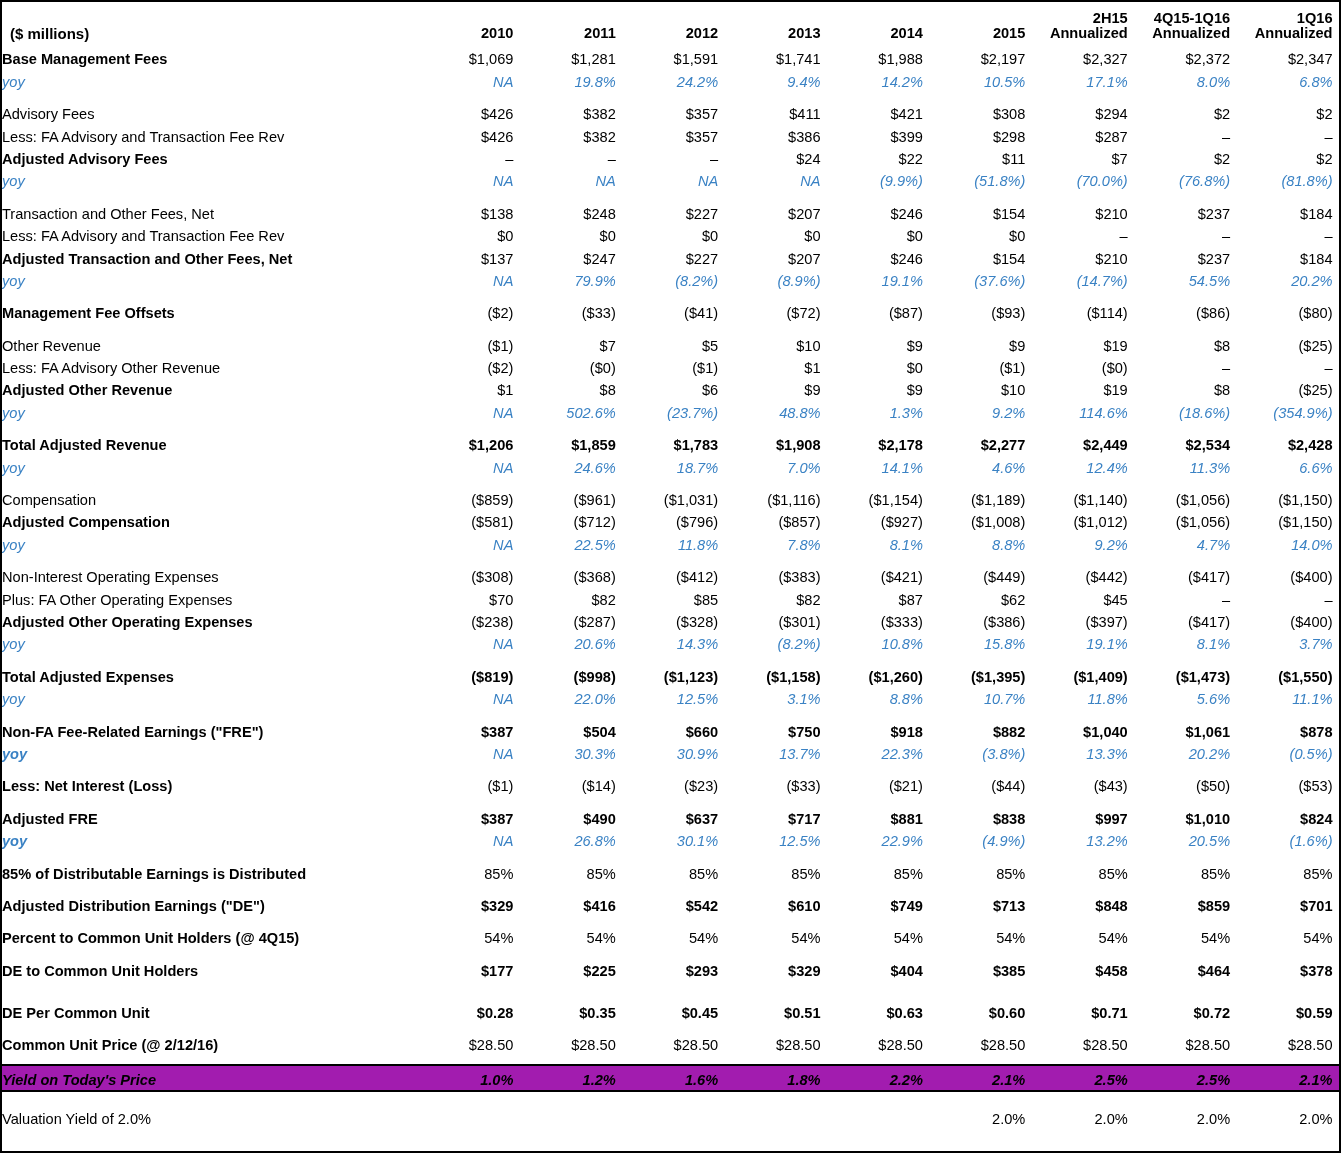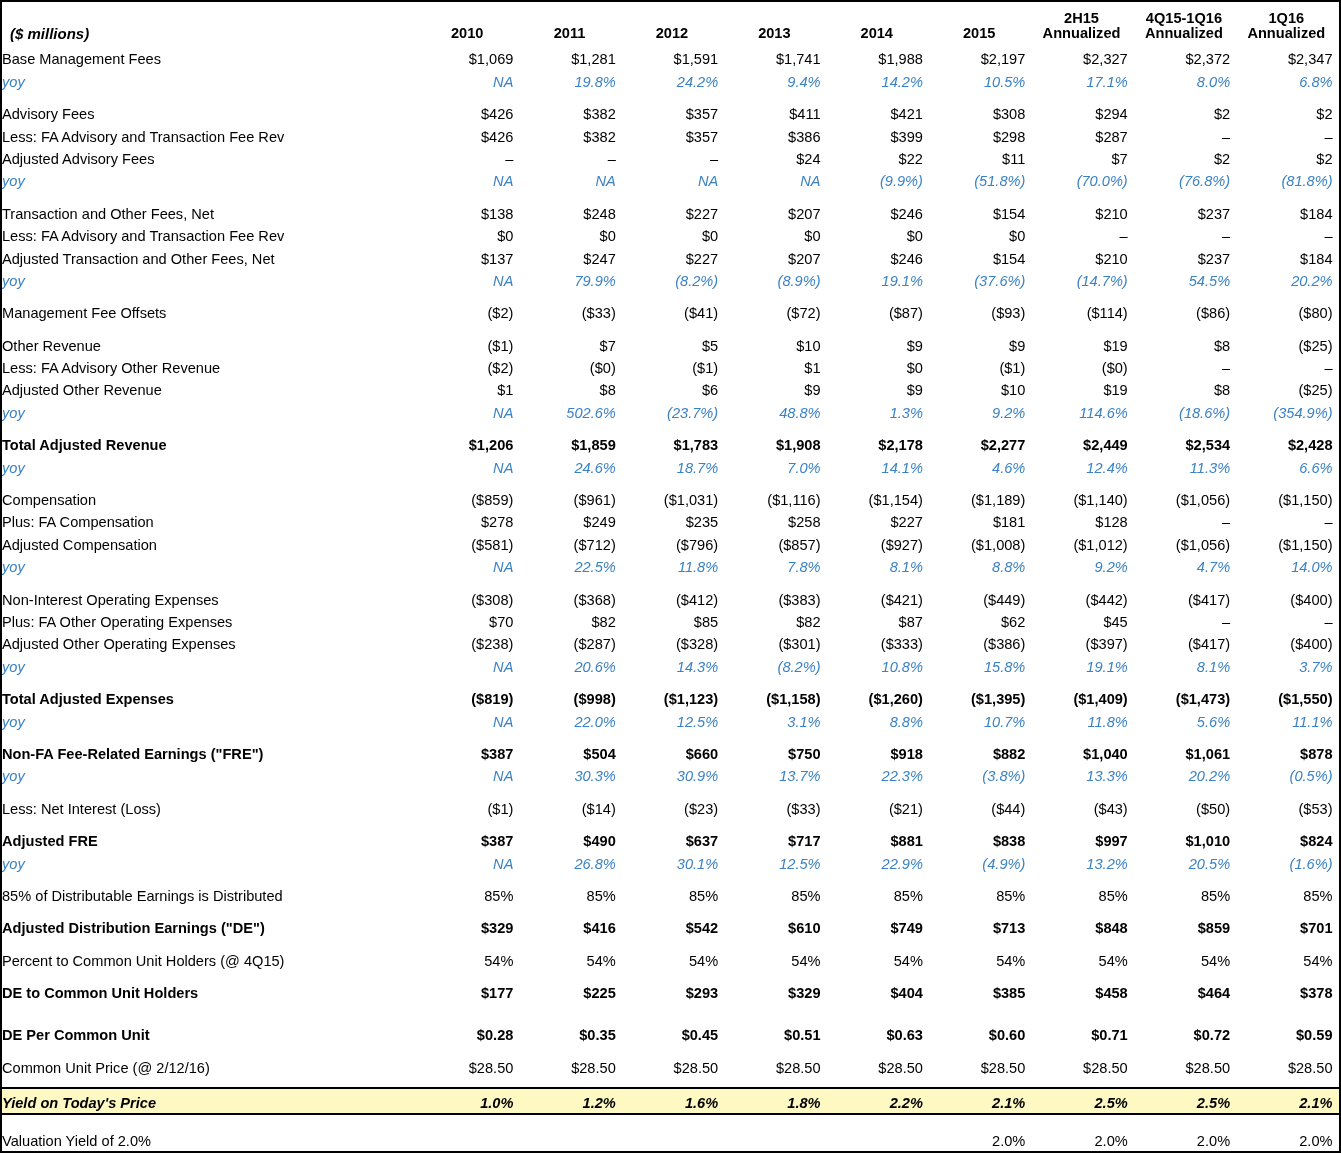--- a/index.html
+++ b/index.html
@@ -34,31 +34,30 @@
     overflow: hidden;
   }
   
   col.c-label { width: 419px; }
   col.c-num   { width: 102.4px; }
 
   
   tr.hdr { height: 44px; }
   tr.hdr td.lbl {
     font-weight: bold;
-    font-style: italic;
     font-size: 15px;
     padding-left: 8px;
     vertical-align: bottom;
     padding-bottom: 4px;
     margin-top: 29px;
   }
   tr.hdr td.num {
     font-weight: bold;
     font-size: 14.6px;
-    text-align: center;
+    text-align: right;
     padding-right: 10px;
     vertical-align: bottom;
     padding-bottom: 4px;
     line-height: 1.08;
   }
   tr.hdr td.num .l1 { display: block; }
   tr.hdr td.num .l2 { display: block; }
 
   
   tr.row { height: 22.4px; }
@@ -71,31 +70,31 @@
     padding-right: 10px;
     padding-bottom: 1px;
   }
 
   
   tr.spacer { height: 10px; }
   tr.spacer td { height: 10px; }
 
   
   .ind0 { padding-left: 8px; }
-  .ind1 { padding-left: 28px; }
+  .ind1 { padding-left: 28px; font-weight: bold; }
   .ind2 { padding-left: 48px; }
 
   
   .bold   { font-weight: bold; }
   .yoy    { color: #3A82C4; font-style: italic; }
   .yoy td { color: #3A82C4; font-style: italic; }
 
   
   tr.band-blue td {
-    background: #fef9c3;
+    background: #a21caf;
     font-weight: bold;
     font-style: italic;
   }
   tr.band-blue {
     height: 26px;
   }
   tr.band-blue td.lbl { padding-bottom: 2px; }
   tr.band-blue td.num { padding-bottom: 2px; }
 
   
@@ -392,32 +391,20 @@
           <td class="num">($961)</td>
           <td class="num">($1,031)</td>
           <td class="num">($1,116)</td>
           <td class="num">($1,154)</td>
           <td class="num">($1,189)</td>
           <td class="num">($1,140)</td>
           <td class="num">($1,056)</td>
           <td class="num">($1,150)</td>
         </tr>
         <tr class="row">
-          <td class="lbl ind2">Plus: FA Compensation</td>
-          <td class="num">$278</td>
-          <td class="num">$249</td>
-          <td class="num">$235</td>
-          <td class="num">$258</td>
-          <td class="num">$227</td>
-          <td class="num">$181</td>
-          <td class="num">$128</td>
-          <td class="num">–</td>
-          <td class="num">–</td>
-        </tr>
-        <tr class="row">
           <td class="lbl ind1">Adjusted Compensation</td>
           <td class="num">($581)</td>
           <td class="num">($712)</td>
           <td class="num">($796)</td>
           <td class="num">($857)</td>
           <td class="num">($927)</td>
           <td class="num">($1,008)</td>
           <td class="num">($1,012)</td>
           <td class="num">($1,056)</td>
           <td class="num">($1,150)</td>

